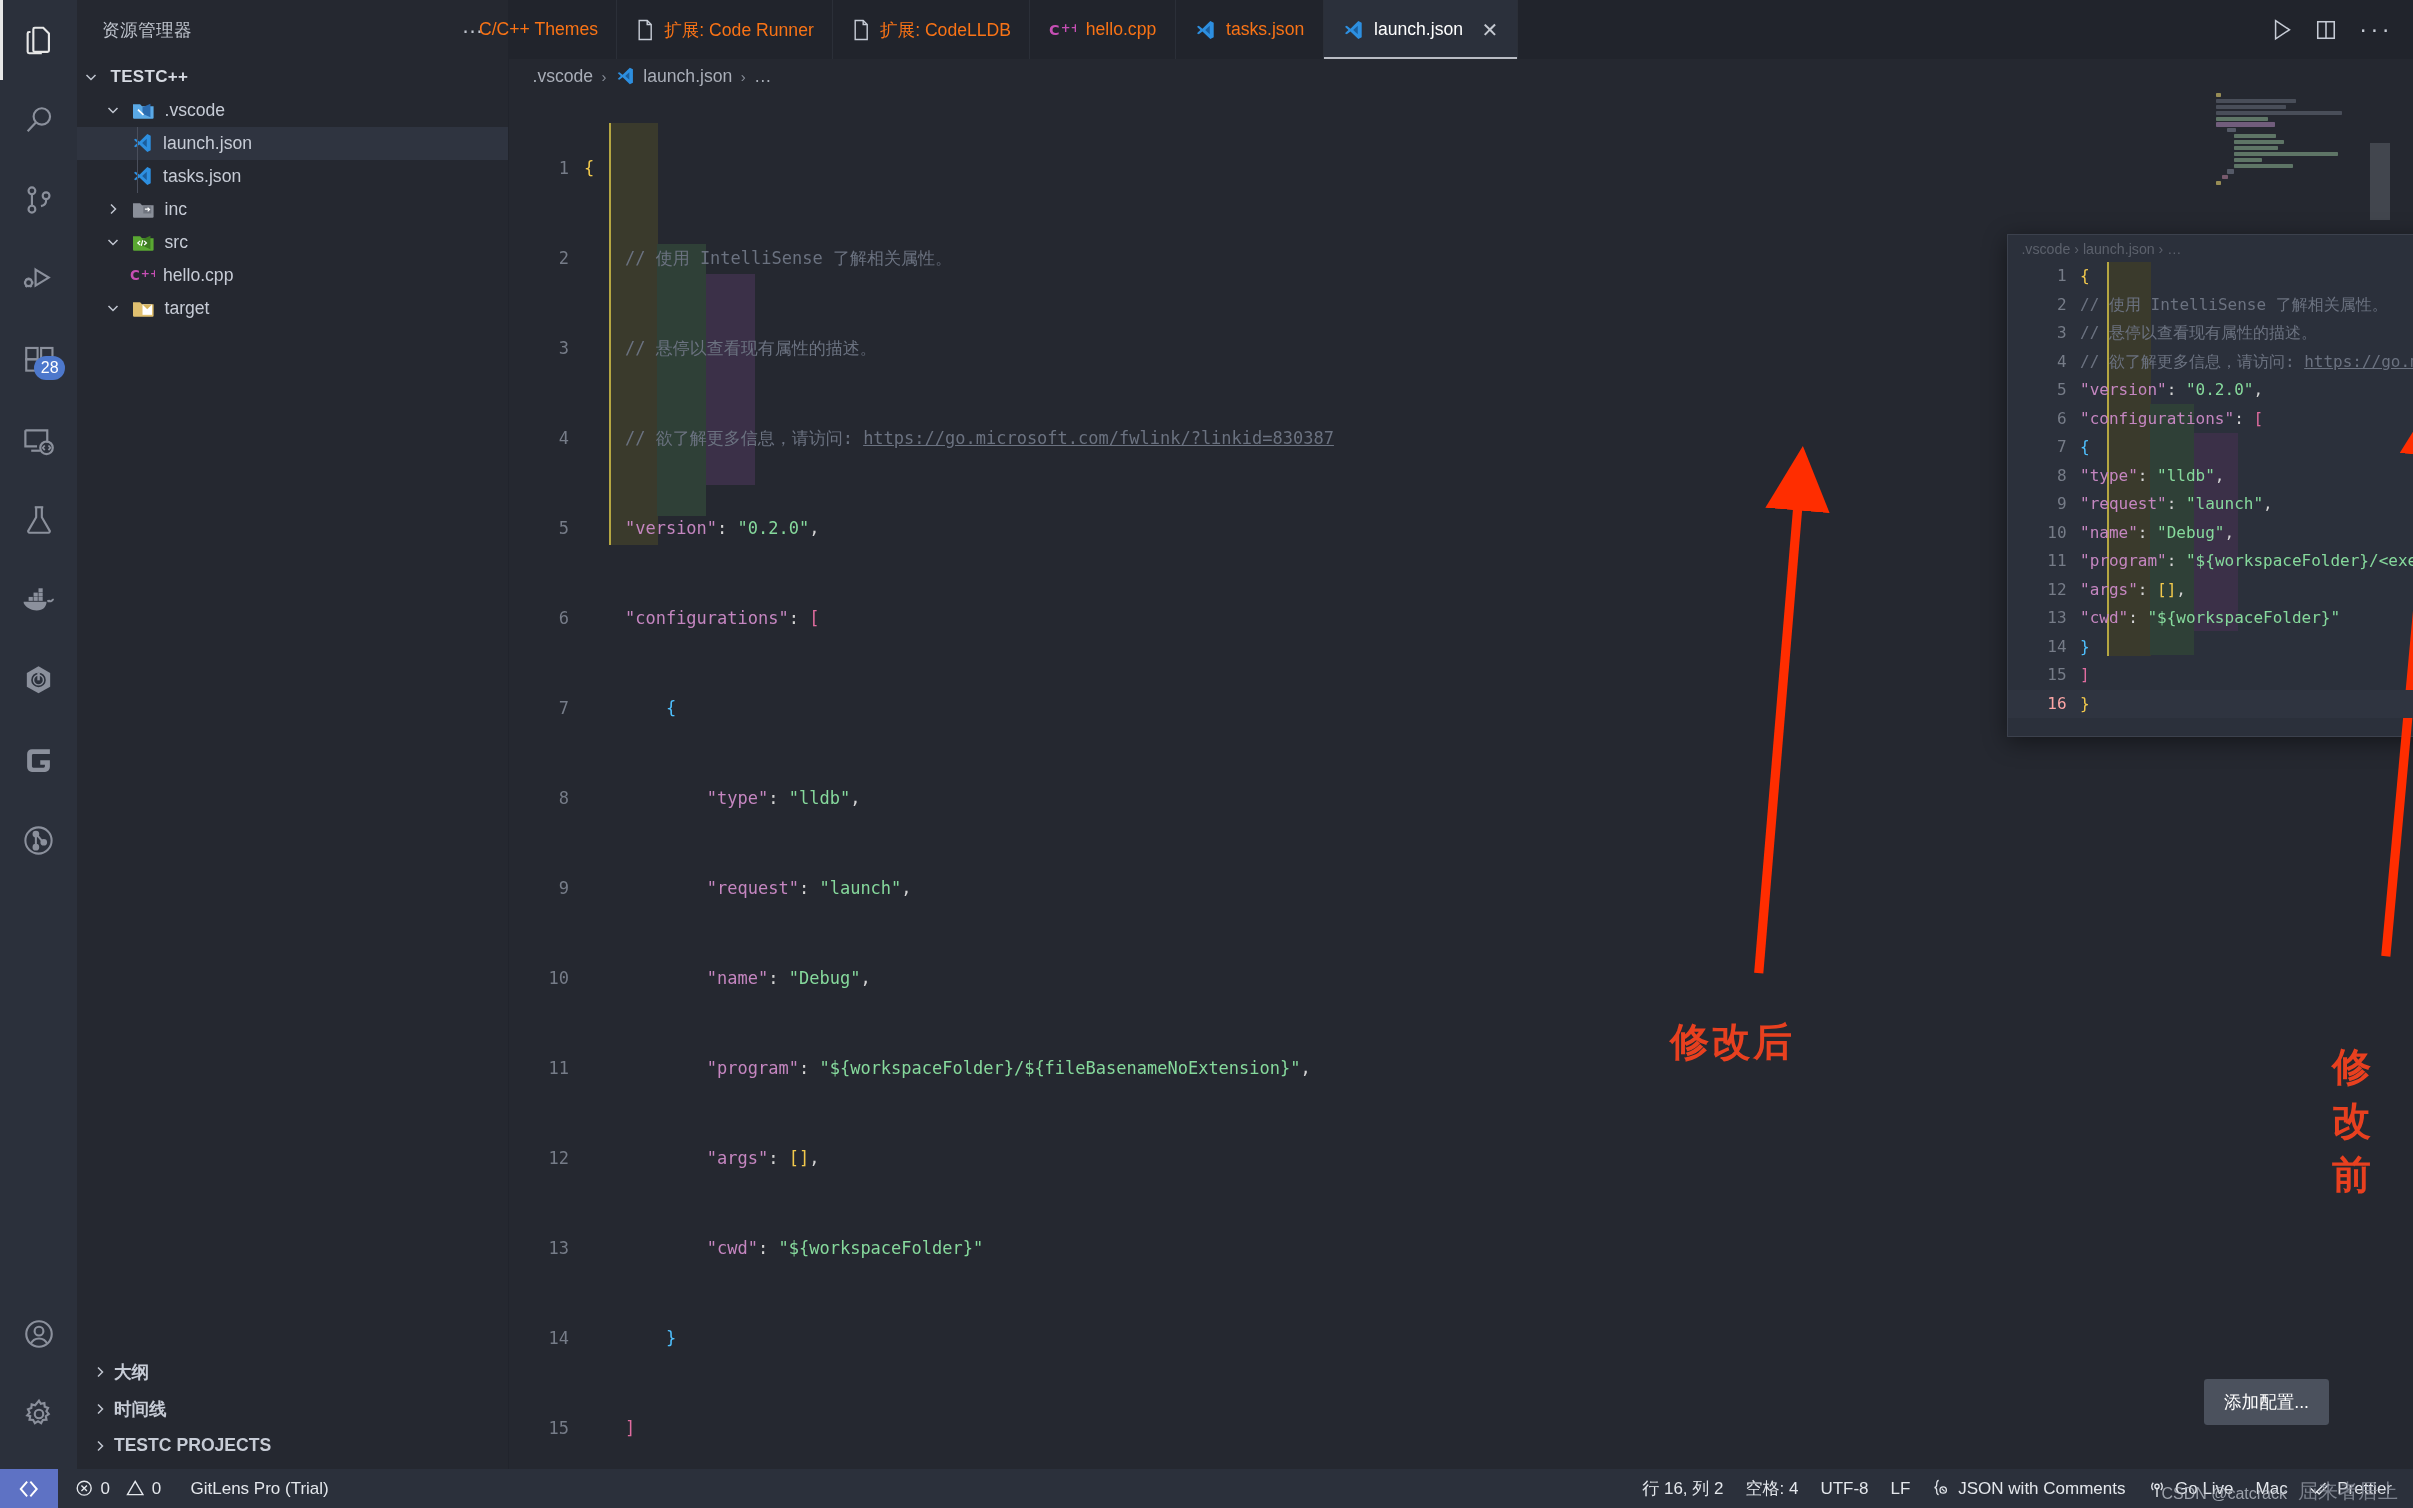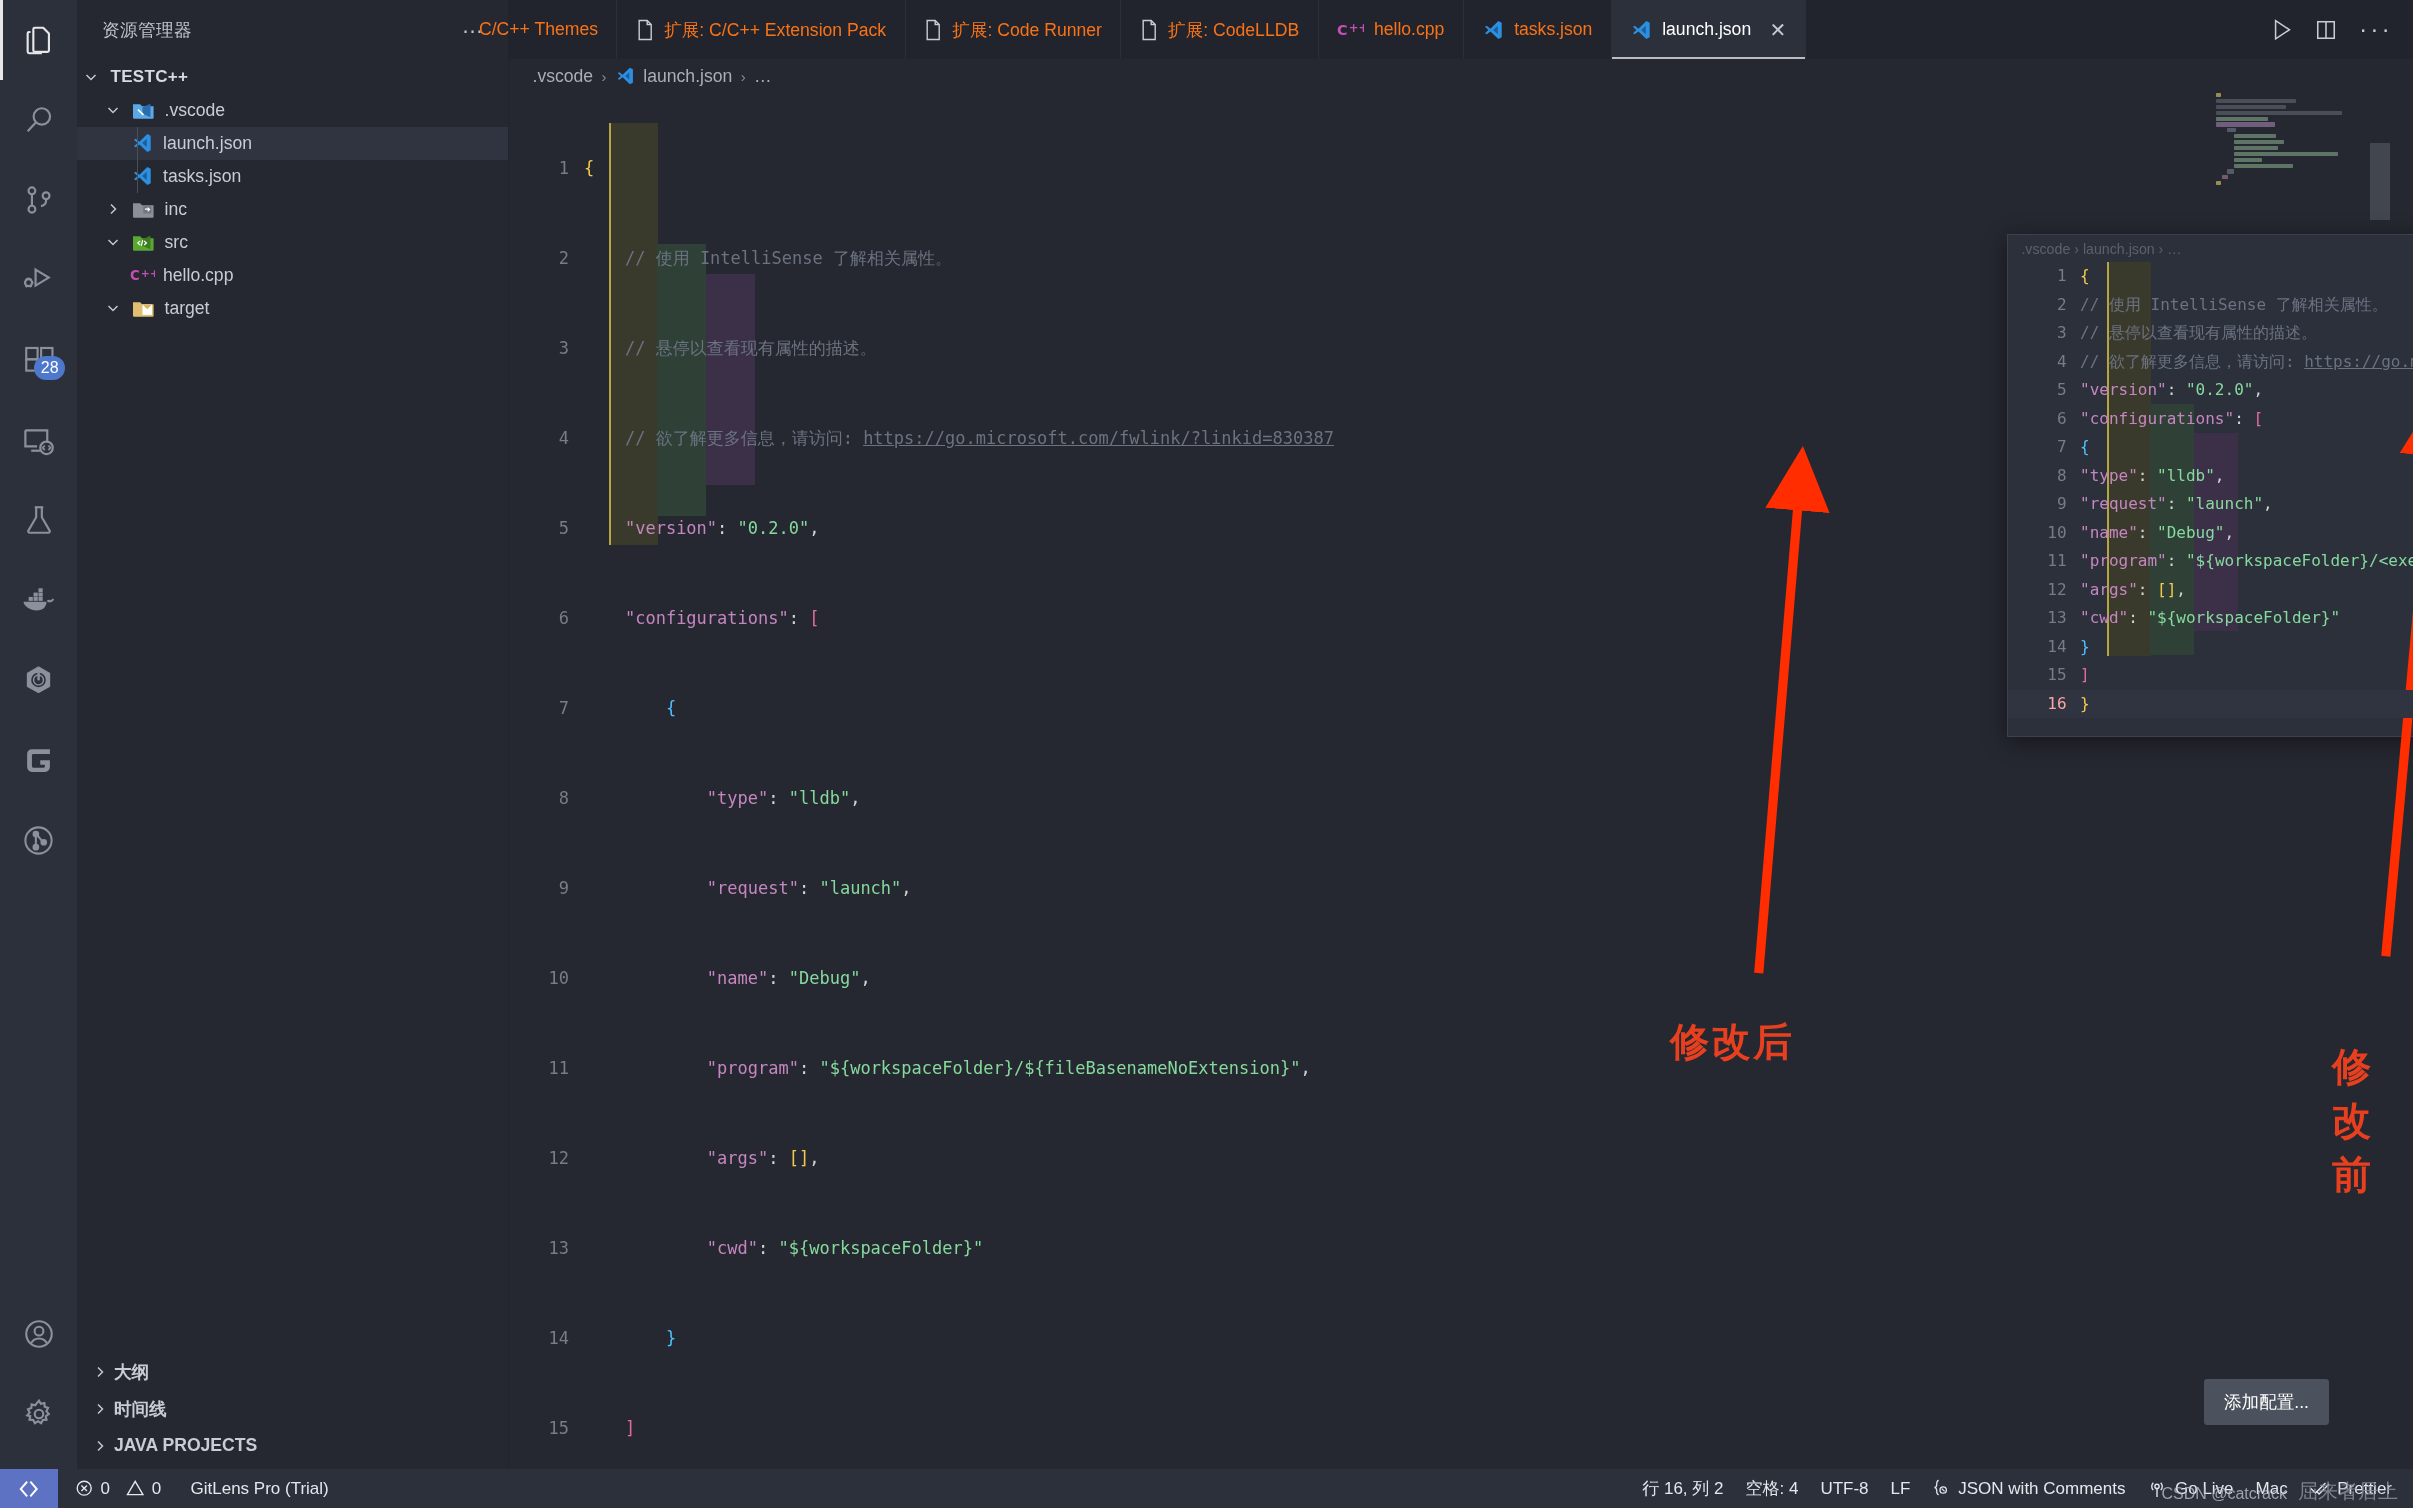--- a/index.html
+++ b/index.html
@@ -460,42 +460,33 @@
               </svg>
           </span>
           <span>时间线</span>
         </div>
         <div class="sec-row">
           <span class="chev">
             <svg width="16" height="16" viewBox="0 0 16 16" fill="none" stroke="currentColor" stroke-width="1.5">
                 <path d="M6 3.5L10.5 8 6 12.5"></path>
               </svg>
           </span>
-          <span>JAVA PROJECTS</span>
+          <span>TESTC PROJECTS</span>
         </div>
       </div>
     </div>
 
     <div class="editor-area">
 
       <div class="tabbar">
 
         <div class="tab" style="padding-left:0;">
           <span style="margin-left:-30px;">C/C++ Themes</span>
         </div>
 
-        <div class="tab">
-          <span>
-            <svg width="18.4" height="22" viewBox="0 0 18 22" fill="none" stroke="#c7ccd6" stroke-width="1.4">
-              <path d="M3 1.5h8l4 4v15H3z"></path>
-                <path d="M11 1.5v4h4"></path>
-            </svg>
-          </span>
-          <span>扩展: C/C++ Extension Pack</span>
-        </div>
 
         <div class="tab">
           <span>
             <svg width="18.4" height="22" viewBox="0 0 18 22" fill="none" stroke="#c7ccd6" stroke-width="1.4">
               <path d="M3 1.5h8l4 4v15H3z"></path>
                 <path d="M11 1.5v4h4"></path>
             </svg>
           </span>
           <span>扩展: Code Runner</span>
         </div>

